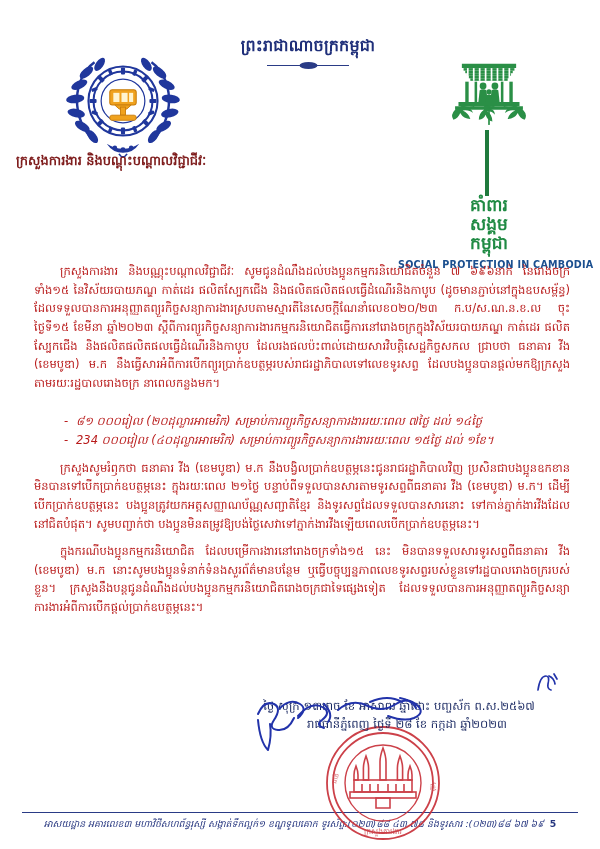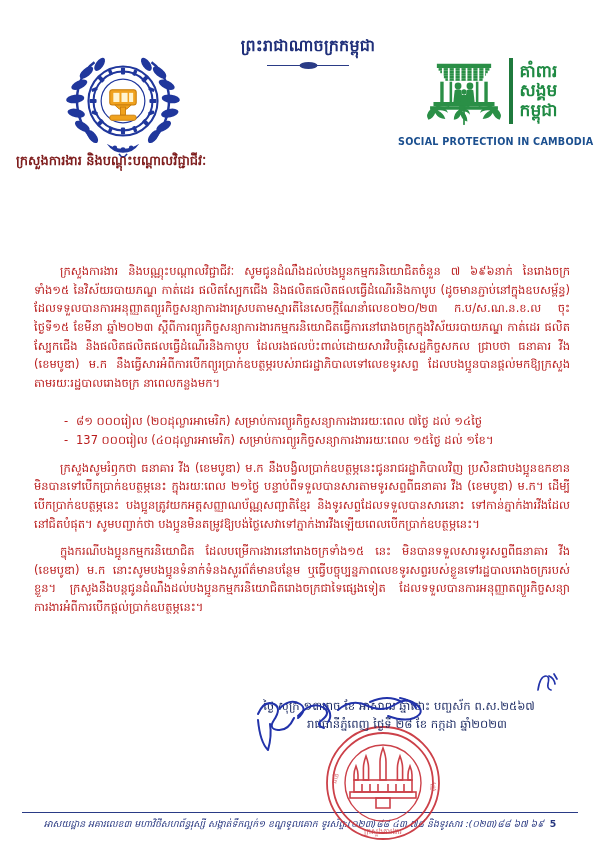--- a/index.html
+++ b/index.html
@@ -80,21 +80,21 @@
     transform: scaleX(1.4);
   }
 
   
   .sp-logo {
     position: absolute;
     left: 398px;
     top: 52px;
     width: 182px;
   }
-  .sp-row { display: flex; align-items: center; justify-content: center; }
+  .sp-row { display: flex; align-items: center; justify-content: center; flex-direction: column; }
   .sp-mark { width: 86px; height: 78px; }
   .sp-mark svg { display:block; width:100%; height:100%; }
   .sp-divider {
     width: 4px;
     height: 66px;
     background: #1f7a3d;
     margin: 0 7px 0 2px;
   }
   .sp-khmer {
     color: #1f8a43;
@@ -163,20 +163,21 @@
     font-size: 11.5px;
     line-height: 1.62;
     text-align: justify;
     text-justify: inter-word;
     text-indent: 26px;
   }
   ul.bullets {
     list-style: none;
     margin: 20px 0 9px 0;
     padding: 0;
+    font-style: italic;
   }
   ul.bullets li {
     font-size: 11.5px;
     line-height: 1.62;
     padding-left: 42px;
     position: relative;
   }
   ul.bullets li:before {
     content: "-";
     position: absolute;
@@ -398,21 +399,21 @@
     </div>
 
     <div class="ministry">ក្រសួងការងារ និងបណ្តុះបណ្តាលវិជ្ជាជីវៈ</div>
   </div>
 
 
   <div class="body-block">
     <p class="para">ក្រសួងការងារ និងបណ្ណុះបណ្តាលវិជ្ជាជីវៈ សូមជូនដំណឹងដល់បងប្អូនកម្មករនិយោជិតចំនួន ៧ ៦៩៦នាក់ នៃរោងចក្រទាំង១៥ នៃវិស័យរបាយភណ្ឌ កាត់ដេរ ផលិតស្បែកជើង និងផលិតផលិតផលធ្វើដំណើរនិងកាបូប (ដូចមានភ្ជាប់នៅក្នុងឧបសម្ព័ន្ធ) ដែលទទួលបានការអនុញ្ញាតព្យួរកិច្ចសន្យាការងារស្របតាមស្មារតីនៃសេចក្តីណែនាំលេខ០២០/២៣ ក.ប/ស.ណ.ន.ខ.ល ចុះថ្ងៃទី១៥ ខែមីនា ឆ្នាំ២០២៣ ស្តីពីការព្យួរកិច្ចសន្យាការងារកម្មករនិយោជិតធ្វើការនៅរោងចក្រក្នុងវិស័យរបាយភណ្ឌ កាត់ដេរ ផលិតស្បែកជើង និងផលិតផលិតផលធ្វើដំណើរនិងកាបូប ដែលរងផលប៉ះពាល់ដោយសារវិបត្តិសេដ្ឋកិច្ចសកល ជ្រាបថា ធនាគារ វីង (ខេមបូឌា) ម.ក នឹងធ្វើសារអំពីការបើកព្យួរប្រាក់ឧបត្ថម្ភរបស់រាជរដ្ឋាភិបាលទៅលេខទូរសព្ទ ដែលបងប្អូនបានផ្តល់មកឱ្យក្រសួងតាមរយៈរដ្ឋបាលរោងចក្រ នាពេលកន្លងមក។</p>
     <ul class="bullets">
       <li>៨១ ០០០រៀល (២០ដុល្លារអាមេរិក) សម្រាប់ការព្យួរកិច្ចសន្យាការងាររយៈពេល ៧ថ្ងៃ ដល់ ១៤ថ្ងៃ</li>
-      <li>137 ០០០រៀល (៤០ដុល្លារអាមេរិក) សម្រាប់ការព្យួរកិច្ចសន្យាការងាររយៈពេល ១៥ថ្ងៃ ដល់ ១ខែ។</li>
+      <li>234 ០០០រៀល (៤០ដុល្លារអាមេរិក) សម្រាប់ការព្យួរកិច្ចសន្យាការងាររយៈពេល ១៥ថ្ងៃ ដល់ ១ខែ។</li>
     </ul>
     <p class="para">ក្រសួងសូមរំឭកថា ធនាគារ វីង (ខេមបូឌា) ម.ក នឹងបង្វិលប្រាក់ឧបត្ថម្ភនេះជូនរាជរដ្ឋាភិបាលវិញ ប្រសិនជាបងប្អូនឧកខាន មិនបានទៅបើកប្រាក់ឧបត្ថម្ភនេះ ក្នុងរយៈពេល ២១ថ្ងៃ បន្ទាប់ពីទទួលបានសារតាមទូរសព្ទពីធនាគារ វីង (ខេមបូឌា) ម.ក។ ដើម្បីបើកប្រាក់ឧបត្ថម្ភនេះ បងប្អូនត្រូវយកអត្តសញ្ញាណប័ណ្ណសញ្ជាតិខ្មែរ និងទូរសព្ទដែលទទួលបានសារនោះ ទៅកាន់ភ្នាក់ងារវីងដែលនៅជិតបំផុត។ សូមបញ្ជាក់ថា បងប្អូនមិនតម្រូវឱ្យបង់ថ្លៃសេវាទៅភ្នាក់ងារវីងឡើយពេលបើកប្រាក់ឧបត្ថម្ភនេះ។</p>
     <p class="para">ក្នុងករណីបងប្អូនកម្មករនិយោជិត ដែលបម្រើការងារនៅរោងចក្រទាំង១៥ នេះ មិនបានទទួលសារទូរសព្ទពីធនាគារ វីង (ខេមបូឌា) ម.ក នោះសូមបងប្អូនទំនាក់ទំនងសួរព័ត៌មានបន្ថែម ឬធ្វើបច្ចុប្បន្នភាពលេខទូរសព្ទរបស់ខ្លួនទៅរដ្ឋបាលរោងចក្ររបស់ខ្លួន។ ក្រសួងនឹងបន្តជូនដំណឹងដល់បងប្អូនកម្មករនិយោជិតរោងចក្រជាទៃផ្សេងទៀត ដែលទទួលបានការអនុញ្ញាតព្យួរកិច្ចសន្យាការងារអំពីការបើកផ្តល់ប្រាក់ឧបត្ថម្ភនេះ។</p>
   </div>
 
   <div class="initial-mark">
     <svg viewBox="0 0 26 22" xmlns="http://www.w3.org/2000/svg">
       <g stroke="#2233aa" stroke-width="1.7" fill="none" stroke-linecap="round">
         <path d="M4 18 q2 -14 8 -14 q4 0 2 8 q-1 5 3 6"></path>
         <path d="M15 4 q5 2 6 8"></path>

